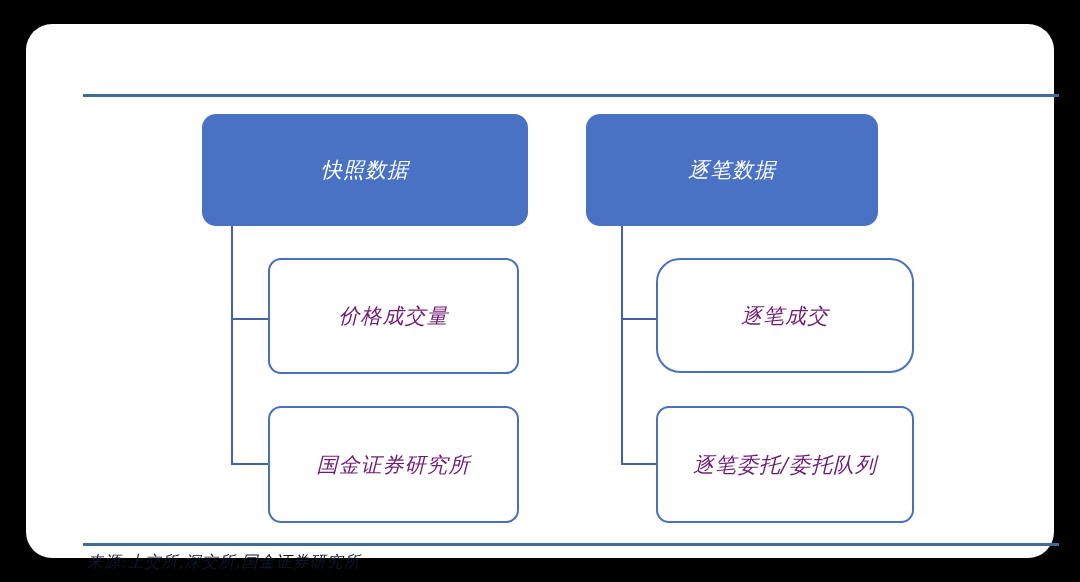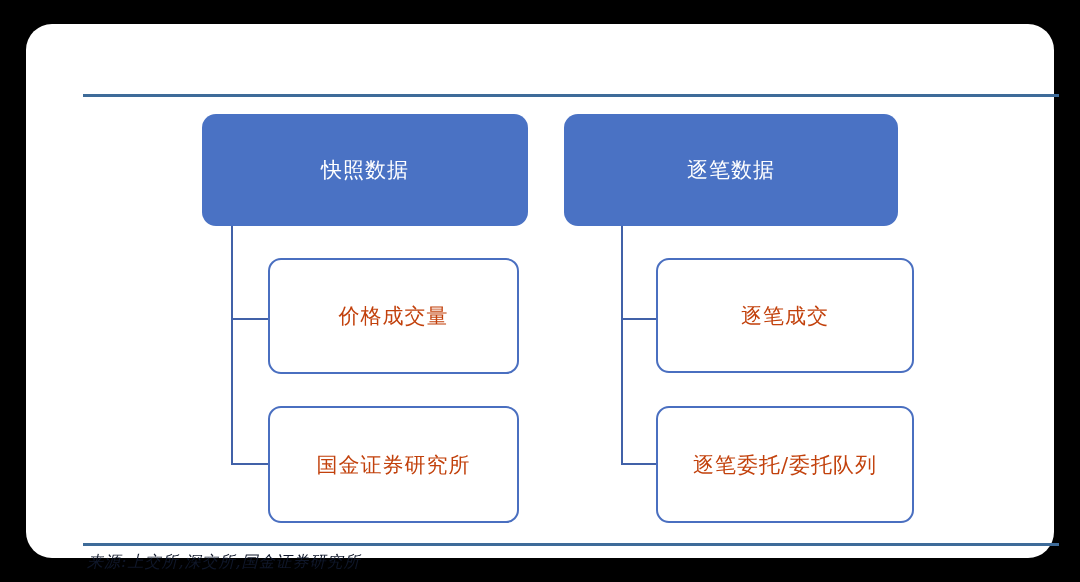--- a/index.html
+++ b/index.html
@@ -64,43 +64,44 @@
     letter-spacing: 1px;
     white-space: nowrap;
   }
   .node {
     position: absolute;
     display: flex;
     align-items: center;
     justify-content: center;
     text-align: center;
     box-sizing: border-box;
+    font-style: italic;
   }
   .node-parent {
     background: #4a72c4;
     border-radius: 14px;
     color: #ffffff;
     font-size: 21px;
     font-family: "Liberation Sans", sans-serif;
     letter-spacing: 1px;
   }
   .node-child {
     background: #ffffff;
     border: 2px solid #4a6fc0;
     border-radius: 13px;
-    color: #c2410c;
+    color: #701a75;
     font-size: 21px;
     font-family: "DejaVu Serif", "Liberation Serif", serif;
     letter-spacing: 1px;
   }
   .parent-1 { left: 176px; top: 90px;  width: 326px; height: 112px; }
-  .parent-2 { left: 538px; top: 90px;  width: 334px; height: 112px; }
+  .parent-2 { left: 560px; top: 90px;  width: 292px; height: 112px; }
   .child-1  { left: 242px; top: 234px; width: 251px; height: 116px; }
   .child-2  { left: 242px; top: 382px; width: 251px; height: 117px; }
-  .child-3  { left: 630px; top: 234px; width: 258px; height: 115px; }
+  .child-3  { left: 630px; top: 234px; width: 258px; height: 115px; border-radius: 24px; }
   .child-4  { left: 630px; top: 382px; width: 258px; height: 117px; }
   .connector {
     position: absolute;
     background: #4161a8;
   }
   .v-line-1 { left: 205px; top: 202px; width: 2px;  height: 239px; }
   .h-line-1 { left: 205px; top: 294px; width: 38px; height: 2px; }
   .h-line-2 { left: 205px; top: 439px; width: 38px; height: 2px; }
   .v-line-2 { left: 595px; top: 202px; width: 2px;  height: 239px; }
   .h-line-3 { left: 595px; top: 294px; width: 36px; height: 2px; }

